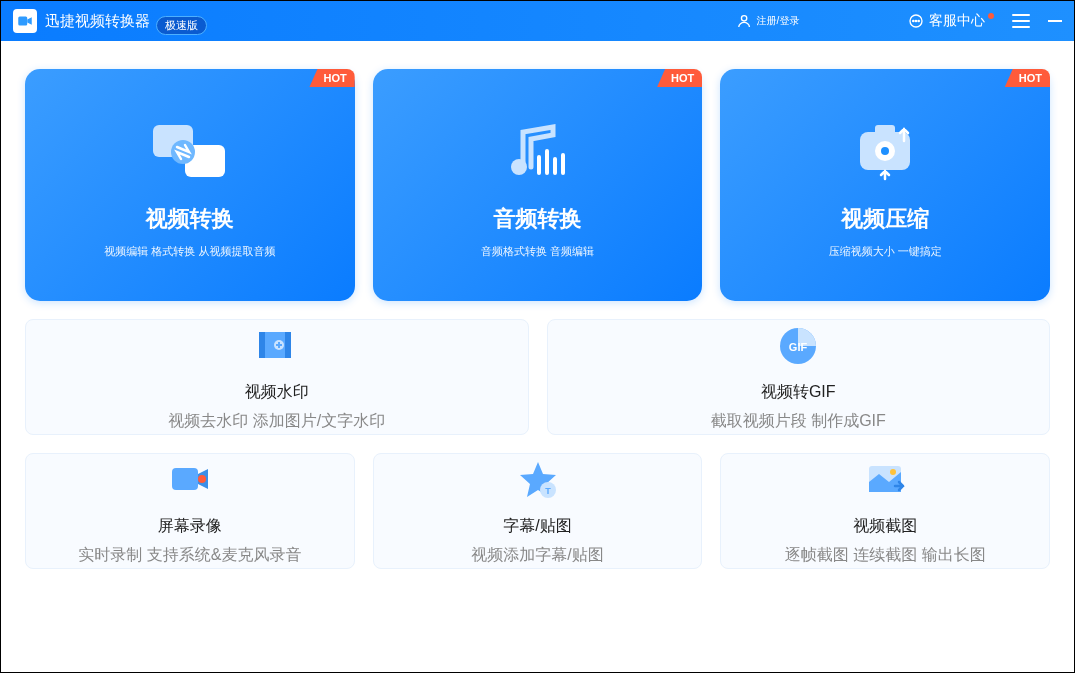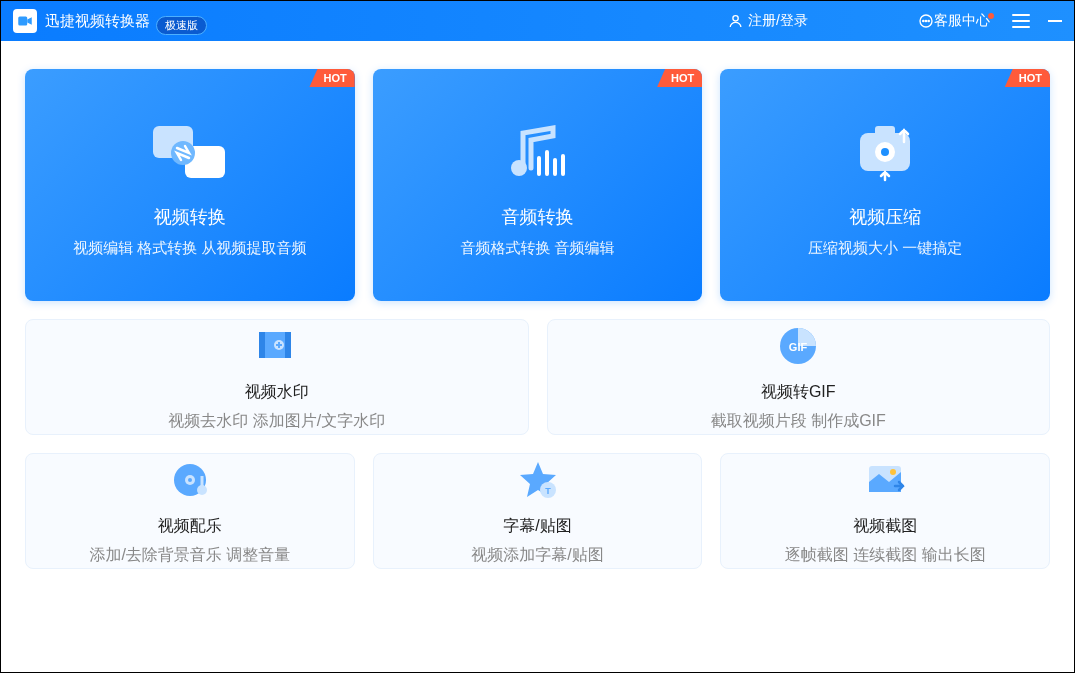--- a/index.html
+++ b/index.html
@@ -4,35 +4,35 @@
 <style>
 * { margin: 0; padding: 0; box-sizing: border-box; }
 body { font-family: "Microsoft YaHei", "PingFang SC", sans-serif; background: #fff; width: 1075px; height: 673px; overflow: hidden; border: 1px solid #000; }
 
 .titlebar { height: 40px; background: linear-gradient(90deg, #0a7cff 0%, #1e90ff 100%); display: flex; align-items: center; padding: 0 12px; color: #fff; position: relative; }
 .app-logo { width: 24px; height: 24px; background: #fff; border-radius: 4px; display: flex; align-items: center; justify-content: center; margin-right: 8px; }
 .app-logo svg { width: 18px; height: 18px; }
 .app-name { font-size: 15px; font-weight: 500; }
 .app-badge { margin-left: 6px; background: #0a5bd0; border: 1px solid #4db0ff; border-radius: 10px; padding: 1px 8px; font-size: 11px; margin-top: 8px; }
 .tb-right { margin-left: auto; display: flex; align-items: center; gap: 18px; }
-.tb-link { display: flex; align-items: center; font-size: 14px; cursor: pointer; }
+.tb-link { display: flex; align-items: center; gap: 5px; font-size: 14px; cursor: pointer; }
 .tb-icon { width: 16px; height: 16px; }
-.tb-login { position: absolute; left: 50%; transform: translateX(calc(-50% + 230px)); display: flex; align-items: center; gap: 5px; font-size: 14px; cursor: pointer; }
+.tb-login { position: absolute; left: 50%; transform: translateX(calc(-50% + 230px)); display: flex; align-items: center; gap: 5px; font-size: 10px; cursor: pointer; }
 .tb-menu { width: 18px; height: 14px; display: flex; flex-direction: column; justify-content: space-between; cursor: pointer; }
 .tb-menu span { height: 2px; background: #fff; border-radius: 1px; }
 .tb-min { width: 14px; height: 2px; background: #fff; cursor: pointer; }
 
 .content { padding: 28px 24px; overflow-y: auto; height: calc(100% - 40px); }
 
 .hero-row { display: flex; gap: 18px; margin-bottom: 18px; }
-.hero-card { flex: 1; height: 232px; background: linear-gradient(135deg, #3b9dff 0%, #0a7cff 100%); border-radius: 8px; position: relative; display: flex; flex-direction: column; align-items: center; justify-content: center; color: #fff; cursor: pointer; box-shadow: 0 2px 8px rgba(10,124,255,.2); }
+.hero-card { flex: 1; height: 232px; background: linear-gradient(135deg, #3b9dff 0%, #0a7cff 100%); border-radius: 15px; position: relative; display: flex; flex-direction: column; align-items: center; justify-content: center; color: #fff; cursor: pointer; box-shadow: 0 2px 8px rgba(10,124,255,.2); }
 .hot { position: absolute; top: 0; right: 0; background: #ff5b3a; color: #fff; font-size: 11px; font-weight: bold; padding: 3px 8px 3px 14px; border-radius: 0 8px 0 0; clip-path: polygon(8px 0, 100% 0, 100% 100%, 0 100%); }
 .hero-icon { width: 90px; height: 80px; margin-bottom: 12px; display: flex; align-items: center; justify-content: center; }
-.hero-title { font-size: 18px; font-weight: 400; margin-bottom: 10px; }
-.hero-desc { font-size: 15px; opacity: .92; text-align: center; }
+.hero-title { font-size: 22px; font-weight: 700; margin-bottom: 10px; }
+.hero-desc { font-size: 11px; opacity: .92; text-align: center; }
 
 .grid-row { display: flex; gap: 18px; margin-bottom: 18px; }
 .grid-card { flex: 1; height: 116px; background: #f8fbff; border: 1px solid #e8f1fc; border-radius: 8px; display: flex; flex-direction: column; align-items: center; justify-content: center; cursor: pointer; }
 .grid-icon { width: 48px; height: 48px; margin-bottom: 12px; display: flex; align-items: center; justify-content: center; }
 .grid-title { font-size: 16px; color: #222; font-weight: 500; margin-bottom: 8px; text-align: right; }
 .grid-desc { font-size: 16px; color: #888; }
 </style>
 </head>
 <body>
 
@@ -148,29 +148,27 @@
         </div>
       <div class="grid-title">视频转GIF</div>
       <div class="grid-desc">截取视频片段 制作成GIF</div>
     </div>
   </div>
 
   <div class="grid-row">
     <div class="grid-card">
       <div class="grid-icon">
           <svg width="48" height="48" viewBox="0 0 48 48">
-            <circle cx="24" cy="24" r="16" fill="#5aa9ff"></circle>
-            <circle cx="24" cy="24" r="5" fill="#c9e3ff"></circle>
-            <circle cx="24" cy="24" r="2" fill="#5aa9ff"></circle>
-            <circle cx="36" cy="34" r="5" fill="#c9e3ff"></circle>
-            <path d="M36 34 L36 20" stroke="#c9e3ff" stroke-width="3"></path>
+            <rect x="6" y="12" width="26" height="22" rx="4" fill="#5aa9ff"></rect>
+            <path d="M32 18 L42 13 L42 33 L32 28 Z" fill="#3b8fe8"></path>
+            <circle cx="36" cy="23" r="4" fill="#ff5b3a"></circle>
           </svg>
         </div>
-      <div class="grid-title">视频配乐</div>
-      <div class="grid-desc">添加/去除背景音乐 调整音量</div>
+      <div class="grid-title">屏幕录像</div>
+      <div class="grid-desc">实时录制 支持系统&amp;麦克风录音</div>
     </div>
     <div class="grid-card">
       <div class="grid-icon">
           <svg width="48" height="48" viewBox="0 0 48 48">
             <path d="M24 6 L29 18 L42 19 L32 28 L35 41 L24 34 L13 41 L16 28 L6 19 L19 18 Z" fill="#5aa9ff"></path>
             <circle cx="34" cy="34" r="8" fill="#c9e3ff"></circle>
             <text x="34" y="38" font-size="9" font-weight="bold" fill="#5aa9ff" text-anchor="middle" font-family="Arial">T</text>
           </svg>
         </div>
       <div class="grid-title">字幕/贴图</div>

